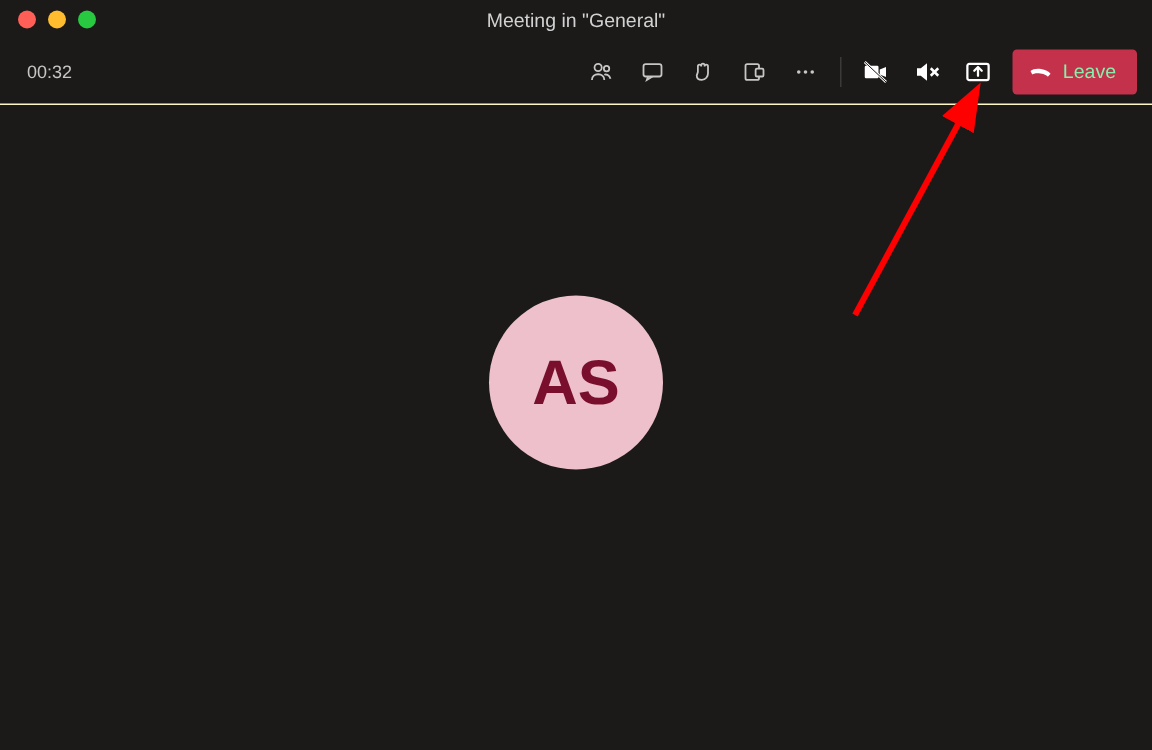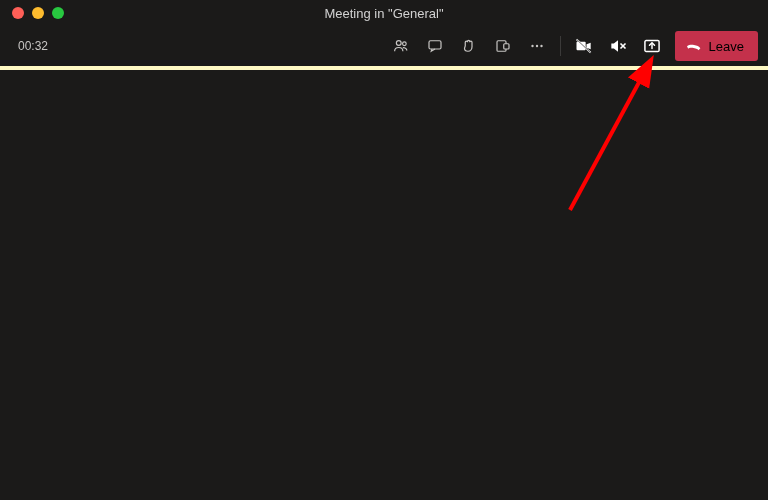--- a/index.html
+++ b/index.html
@@ -37,21 +37,21 @@
       text-align: center;
       color: #d2d2d2;
       font-size: 13px;
       pointer-events: none;
     }
     .toolbar {
       height: 44px;
       display: flex;
       align-items: center;
       padding: 0 10px 0 18px;
-      border-bottom: 4px solid #fef9c3;
+      border-bottom: 1px solid #fef9c3;
     }
     .timer {
       color: #c8c6c4;
       font-size: 12px;
     }
     .spacer { flex: 1; }
     .icon-btn {
       width: 34px;
       height: 34px;
       display: flex;
@@ -63,21 +63,21 @@
     }
     .icon-btn svg { display: block; }
     .divider {
       width: 1px;
       height: 20px;
       background: #3b3a39;
       margin: 0 6px;
     }
     .leave-btn {
       background: #c4314b;
-      color: #000000;
+      color: #86efac;
       font-size: 13px;
       height: 30px;
       padding: 0 14px 0 10px;
       border-radius: 3px;
       display: flex;
       align-items: center;
       gap: 6px;
       cursor: pointer;
       margin-left: 6px;
     }
@@ -213,20 +213,23 @@
     <span>
       <svg width="18" height="18" viewBox="0 0 24 24" fill="#ffffff">
         <path d="M21 15c-2-2-5-3-9-3s-7 1-9 3l2 3c1-1 3-2 7-2s6 1 7 2l2-3z" transform="rotate(8 12 12)"></path>
       </svg>
     </span>
     <span>Leave</span>
   </div>
 </div>
 
 <div class="content">
+  <div class="avatar">
+    <span>AS</span>
+  </div>
 </div>
 
 <svg class="annotation-arrow" style="left:550px; top:50px;" width="140" height="170">
   <defs>
     <marker id="ah" markerWidth="10" markerHeight="10" refX="6" refY="3" orient="auto">
       <path d="M0,0 L8,3 L0,6 z" fill="#ff0000"></path>
     </marker>
   </defs>
   <line x1="20" y1="160" x2="100" y2="12" stroke="#ff0000" stroke-width="4" marker-end="url(#ah)"></line>
 </svg>

